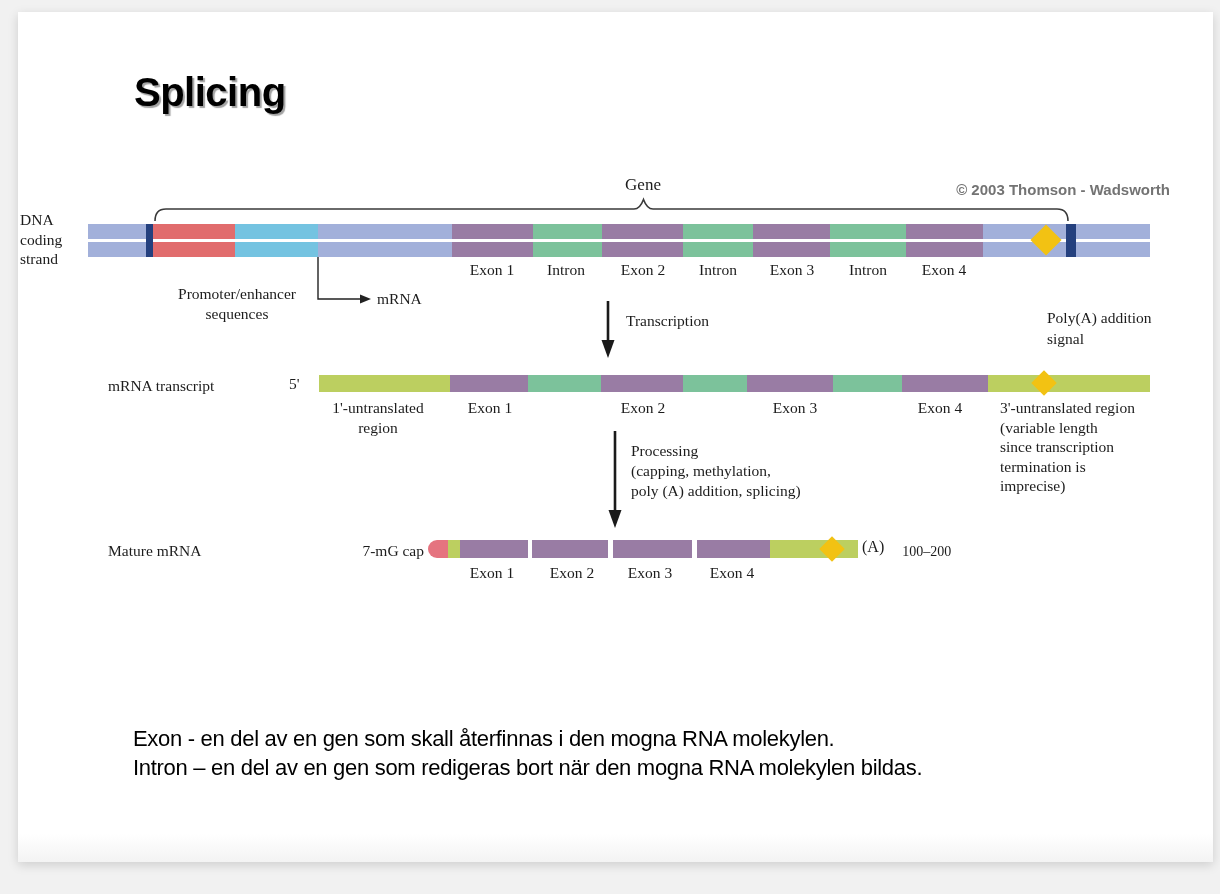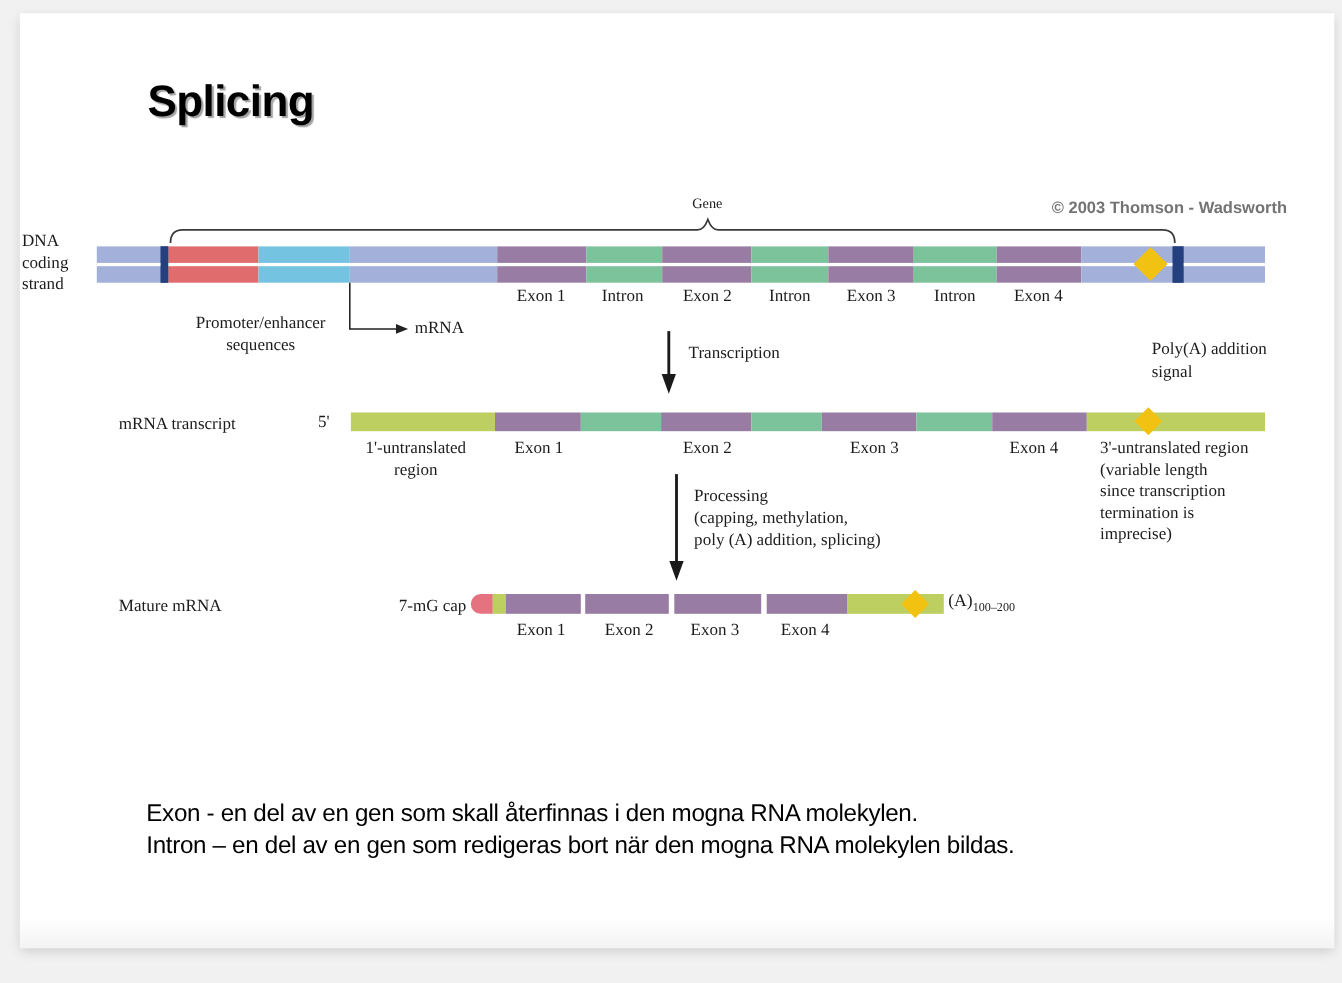--- a/index.html
+++ b/index.html
@@ -39,36 +39,36 @@
   .bar .gapline{position:absolute;left:0;width:100%;background:#ffffff;}
   .bar .stripe{position:absolute;top:0;height:100%;}
   .diamond{position:absolute;transform:rotate(45deg);}
   .sublabel{
     position:absolute;transform:translateX(-50%);
     font-family:"Liberation Serif","DejaVu Serif",serif;
     font-size:15.5px;color:#1c1c1c;white-space:nowrap;
   }
   svg.overlay{position:absolute;left:0;top:0;pointer-events:none;}
   .polya-tail{font-family:"Liberation Serif","DejaVu Serif",serif;font-size:16px;color:#1c1c1c;}
-  .polya-tail sub{font-size:11px;}
+  .polya-tail sub{font-size:14px;margin-left:18px;}
   .notes{
     left:133px;top:724px;font-size:22px;color:#000;line-height:29px;letter-spacing:-0.3px;
   }
 </style>
 </head>
 <body>
 
 <div class="canvas">
   <div class="slide"></div>
 
   <div class="abs title">Splicing</div>
 
   <div class="abs copyright">© 2003 Thomson - Wadsworth</div>
 
-  <div class="abs serif ctr" style="left:643px;top:175px;font-size:13px;text-align:center;">Gene</div>
+  <div class="abs serif ctr" style="left:643px;top:175px;font-size:17px;text-align:center;">Gene</div>
 
   <div class="abs serif pre" style="left:20px;top:210px;">DNA
 coding
 strand</div>
 
   <div class="bar" id="bar-dna" style="left: 88px; top: 224px; width: 1062px; height: 33px;">
       <div class="seg" style="left: 0px; width: 58px; background: rgb(162, 176, 218);"></div>
       <div class="seg" style="left: 58px; width: 7px; background: rgb(36, 64, 126);"></div>
       <div class="seg" style="left: 65px; width: 82px; background: rgb(225, 108, 109);"></div>
       <div class="seg" style="left: 147px; width: 83px; background: rgb(116, 195, 225);"></div>

